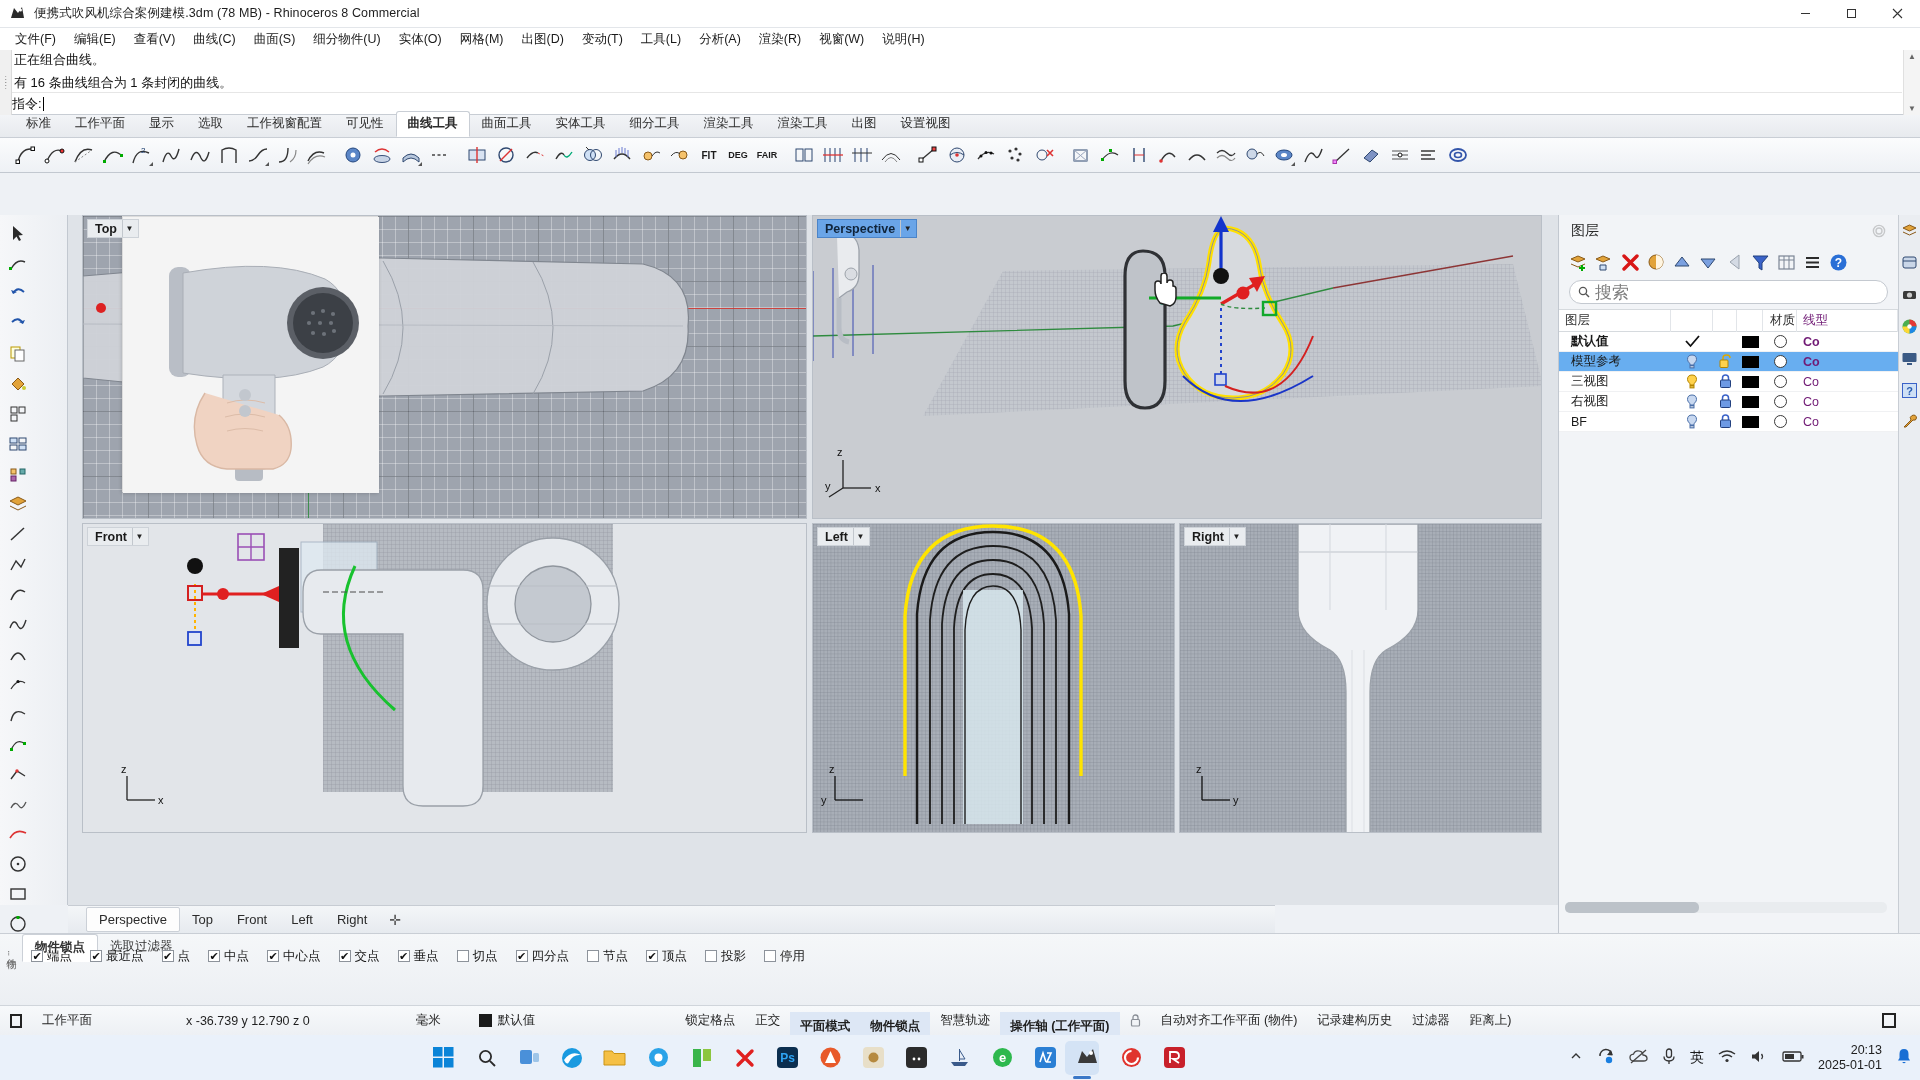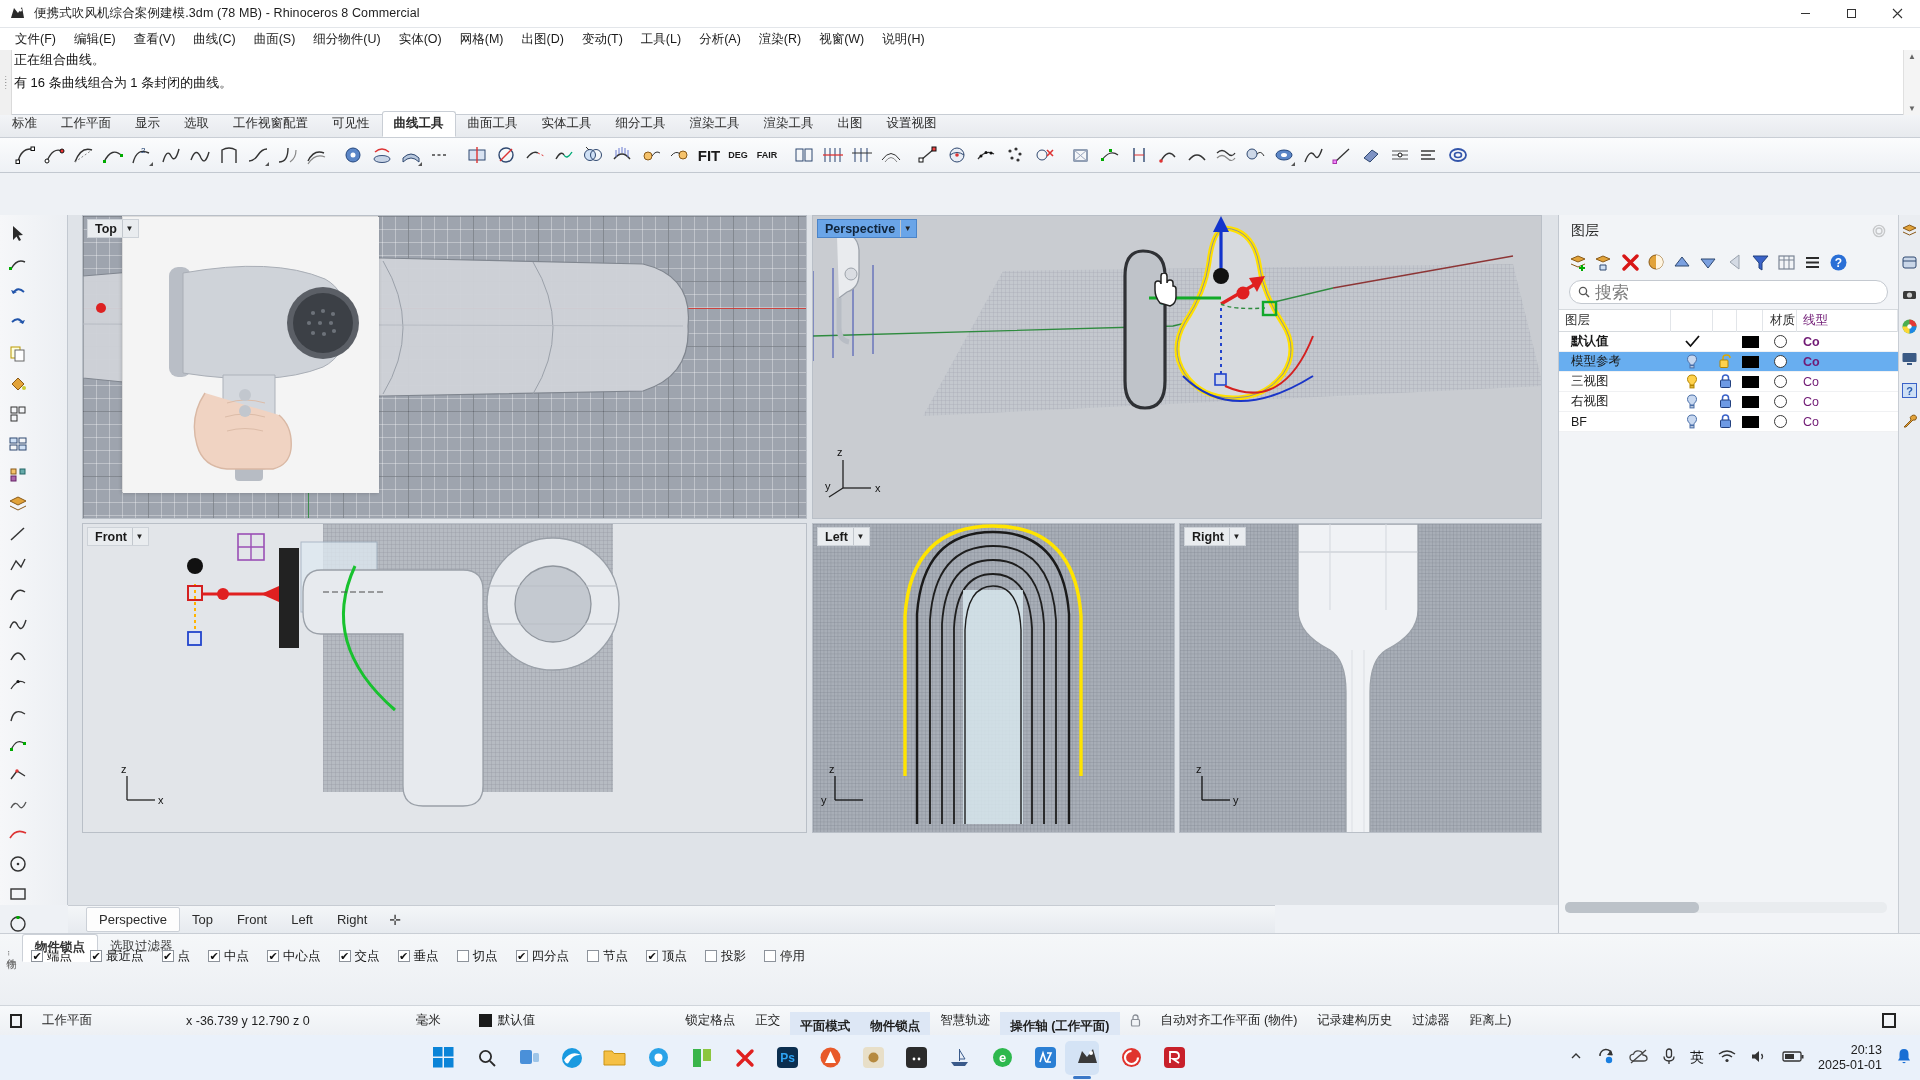--- a/index.html
+++ b/index.html
@@ -68,21 +68,21 @@
     position: absolute; right: 0; top: 0; width: 17px; height: 65px;
     background: #f4f4f4; border-left: 1px solid #e0e0e0;
     display: flex; flex-direction: column; justify-content: space-between;
   }
   .cmd-scroll .arw { font-size: 8px; text-align: center; color: #666; height: 13px; line-height: 13px; }
 
   
   .tabstrip {
     position: absolute; top: 115px; left: 0; width: 1920px; height: 23px;
     background: linear-gradient(#f2f4f7, #e7eaee);
-    display: flex; align-items: flex-end; 
+    display: flex; align-items: flex-end; padding-left: 14px;
     border-bottom: 1px solid #c9ced5;
   }
   .tab {
     font-size: 12.5px; color: #2a2a2a; padding: 3px 11px 4px 11px;
     border: 1px solid transparent; white-space: nowrap;
   }
   .tab.active {
     background: #ffffff; border-color: #c9ced5; border-bottom-color: #ffffff;
     font-weight: bold; border-radius: 3px 3px 0 0;
   }
@@ -352,20 +352,25 @@
     <div class="menu-item">视窗(W)</div>
     <div class="menu-item">说明(H)</div>
   </div>
 
   <div class="cmd-area">
     <div class="cmd-gutter">
       <div class="cmd-dots">⋮<br>⋮<br>⋮</div>
     </div>
     <div class="cmd-line l1">正在组合曲线。</div>
     <div class="cmd-line l2">有 16 条曲线组合为 1 条封闭的曲线。</div>
+    <div class="cmd-input-row">
+      <span class="cmd-prompt">指令:</span>
+      <span class="cmd-caret"></span>
+      <span class="cmd-prompt"></span>
+    </div>
     <div class="cmd-scroll">
       <div class="arw">▲</div>
       <div class="arw">▼</div>
     </div>
   </div>
 
   <div class="tabstrip">
     <div class="tab">标准</div>
     <div class="tab">工作平面</div>
     <div class="tab">显示</div>
@@ -524,21 +529,21 @@
           <path d="M12 12 Q16 6 20 9" stroke="#333" fill="none"></path>
         </svg>
       </div>
     <div class="tb-icon">
         <svg width="22" height="22" viewBox="0 0 22 22">
           <circle cx="14" cy="11" r="4" fill="#f5c26b" stroke="#8a5a18"></circle>
           <path d="M2 12 Q7 6 11 10" stroke="#333" fill="none"></path>
         </svg>
       </div>
     <div class="tb-icon">
-        <span style="font-size:15px;font-weight:bold;color:#1b1b1b;">FIT</span>
+        <span style="font-size:10px;font-weight:bold;color:#1b1b1b;">FIT</span>
       </div>
     <div class="tb-icon">
         <span style="font-size:9px;font-weight:bold;color:#1b1b1b;">DEG</span>
       </div>
     <div class="tb-icon">
         <span style="font-size:9px;font-weight:bold;color:#1b1b1b;">FAIR</span>
       </div>
     <div class="tb-sep"></div>
     <div class="tb-icon">
         <svg width="22" height="22" viewBox="0 0 22 22">

